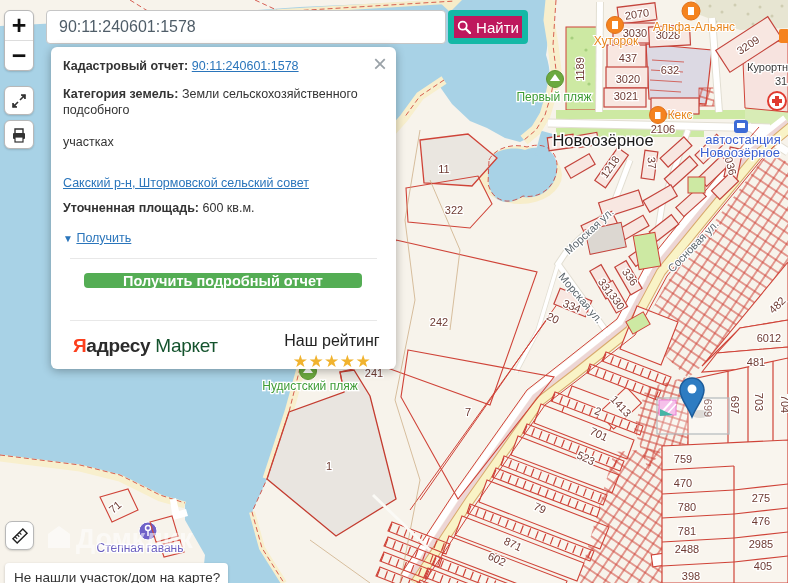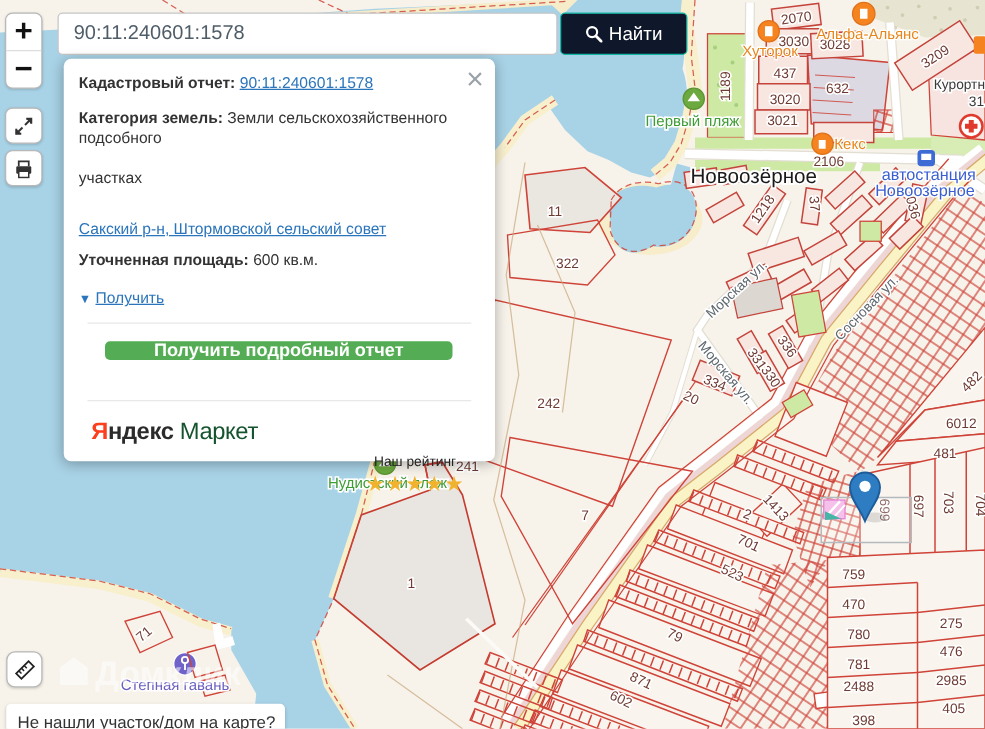--- a/index.html
+++ b/index.html
@@ -6,30 +6,30 @@
   body{width:788px;height:583px;overflow:hidden;font-family:"Liberation Sans",sans-serif;position:relative;background:#f7f3eb;}
   #map{position:absolute;left:0;top:0;}
   .btnbox{position:absolute;background:#fff;border:1px solid #b8b8b8;border-radius:6px;box-shadow:0 1px 2px rgba(0,0,0,.15);box-sizing:border-box;}
   #zoomctl{left:4px;top:10px;width:30px;height:61px;}
   #zoomctl .plus,#zoomctl .minus{height:29px;display:flex;align-items:center;justify-content:center;font-size:25px;font-weight:bold;color:#111;}
   #zoomctl .plus{border-bottom:1px solid #ddd;}
   #expandbtn{left:4px;top:86px;width:30px;height:29px;display:flex;align-items:center;justify-content:center;}
   #printbtn{left:4px;top:120px;width:30px;height:29px;display:flex;align-items:center;justify-content:center;}
   #rulerbtn{left:5px;top:521px;width:29px;height:29px;border-radius:7px;display:flex;align-items:center;justify-content:center;}
   #searchbox{position:absolute;left:46px;top:10px;width:386px;height:32px;background:#fff;border:1px solid #c6c6c6;border-radius:4px;font-size:16px;color:#4f5d68;line-height:32px;padding-left:12px;}
-  #findbtn{position:absolute;left:448px;top:10px;width:102px;height:34px;background:#0f172a;border:1px solid #14b8a6;border-radius:4px;color:#fff;font-size:15px;display:flex;align-items:center;justify-content:center;box-sizing:border-box;}
+  #findbtn{position:absolute;left:448px;top:10px;width:80px;height:34px;background:#be185d;border:6px solid #14b8a6;border-radius:4px;color:#fff;font-size:15px;display:flex;align-items:center;justify-content:center;box-sizing:border-box;}
   #popup{position:absolute;left:51px;top:47px;width:345px;height:322px;background:#fff;border-radius:6px;box-shadow:0 2px 10px rgba(0,0,0,.3);font-size:12.5px;color:#333;}
   #popup a{color:#2a75bb;text-decoration:underline;}
   .pl{position:absolute;left:12px;white-space:nowrap;}
   #closex{position:absolute;left:322px;top:6px;font-size:24px;color:#9aa2a8;line-height:22px;}
   #greenbtn{position:absolute;left:33px;top:226px;width:278px;height:15px;background:#54ad54;border-radius:4px;color:#fff;font-size:14.5px;font-weight:bold;display:flex;align-items:center;justify-content:center;}
   .divider{position:absolute;left:19px;right:19px;height:1px;background:#e8e8e8;}
   #ymlogo{position:absolute;left:22px;top:288px;font-size:19px;letter-spacing:-0.3px;}
   #rating{position:absolute;left:230px;top:285px;width:102px;text-align:center;}
-  #rating .t{font-size:11px;color:#222;margin-top:32px;}
+  #rating .t{font-size:16px;color:#222;}
   #rating .s{font-size:17px;color:#f1b32e;letter-spacing:0.5px;margin-top:1px;white-space:nowrap;}
   #bottombar{position:absolute;left:5px;top:563px;height:24px;background:#fff;border-radius:4px;font-size:13.5px;color:#333;padding:7px 8px 0 9px;box-shadow:0 1px 3px rgba(0,0,0,.2);white-space:nowrap;}
   text{font-family:"Liberation Sans",sans-serif;}
   .num{fill:#6e3b33;font-size:11px;paint-order:stroke;stroke:#ffffff;stroke-width:2.5px;text-anchor:middle;}
   .st{fill:#5d676e;font-size:11px;paint-order:stroke;stroke:#ffffff;stroke-width:2.5px;text-anchor:middle;}
   .poi-o{fill:#e8861c;font-size:12px;paint-order:stroke;stroke:#ffffff;stroke-width:2px;text-anchor:middle;}
   .poi-g{fill:#3e9c35;font-size:12px;paint-order:stroke;stroke:#ffffff;stroke-width:2.5px;text-anchor:middle;}
   .poi-b{fill:#3a5fd0;font-size:13px;paint-order:stroke;stroke:#ffffff;stroke-width:2.5px;text-anchor:middle;}
   .poi-v{fill:#6b5fc0;font-size:12px;paint-order:stroke;stroke:#ffffff;stroke-width:2.5px;text-anchor:middle;}
 </style>
@@ -440,20 +440,20 @@
   <div class="pl" style="top:12px"><b>Кадастровый отчет:</b> <a href="#">90:11:240601:1578</a></div>
   <div class="pl" style="top:40px"><b>Категория земель:</b> Земли сельскохозяйственного</div>
   <div class="pl" style="top:56px">подсобного</div>
   <div class="pl" style="top:88px">участках</div>
   <div class="pl" style="top:129px"><a href="#">Сакский р-н, Штормовской сельский совет</a></div>
   <div class="pl" style="top:154px"><b>Уточненная площадь:</b> 600 кв.м.</div>
   <div class="pl" style="top:184px"><a href="#" style="text-decoration:none"><span style="font-size:10px">▼</span> <span style="text-decoration:underline">Получить</span></a></div>
   <div class="divider" style="top:211px"></div>
   <div id="greenbtn">Получить подробный отчет</div>
   <div class="divider" style="top:273px"></div>
-  <div id="ymlogo"><span style="color:#fc3f1d;font-weight:bold">Я</span><span style="color:#2b2b2b;font-weight:bold">ндекс</span><span style="color:#14532d"> Маркет</span></div>
+  <div id="ymlogo"><span style="color:#fc3f1d;font-weight:bold">Я</span><span style="color:#2b2b2b;font-weight:bold">адресу</span><span style="color:#14532d"> Маркет</span></div>
   <div id="rating">
       <div class="t">Наш рейтинг</div>
       <div class="s">★★★★★</div>
     </div>
 </div>
 
 <div id="bottombar">Не нашли участок/дом на карте?</div>
 
 </body></html>

